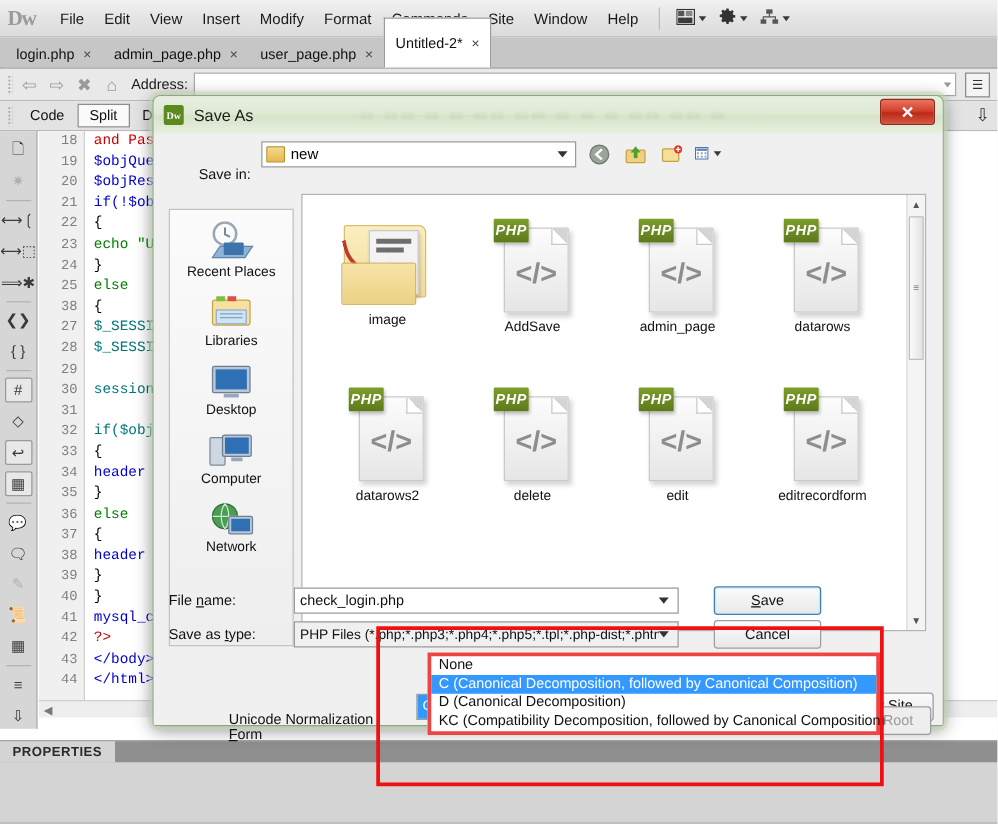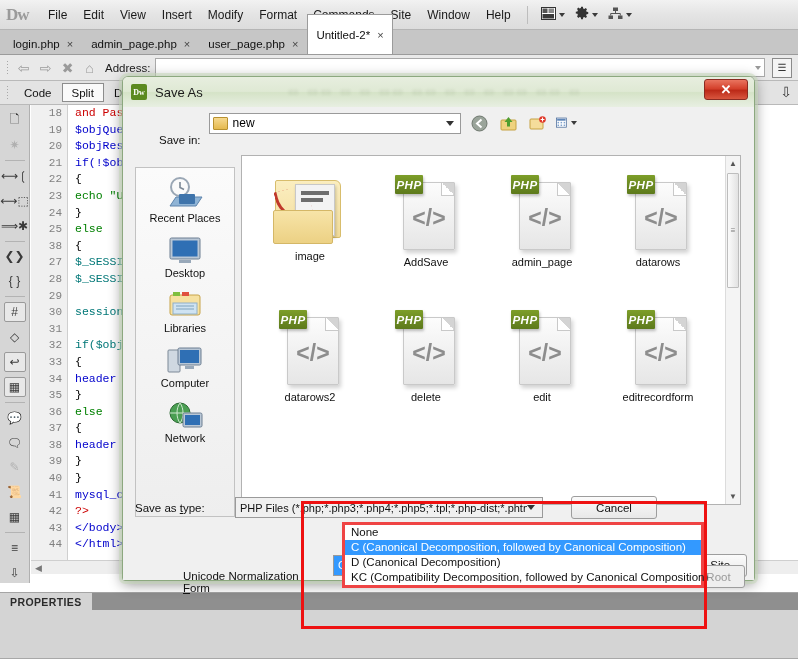--- a/index.html
+++ b/index.html
@@ -545,35 +545,35 @@
           <svg width="38" height="34" viewBox="0 0 38 34">
             <ellipse cx="14" cy="10" rx="9" ry="9" fill="none" stroke="#9aa7b5" stroke-width="2"></ellipse>
             <path d="M14 5v5.5l4 2" stroke="#7b8895" stroke-width="1.6" fill="none"></path>
             <path d="M10 20l-6 9h26l6-9z" fill="#8fb4d6" stroke="#5e84ac"></path>
             <rect x="13" y="17" width="16" height="10" rx="1" fill="#3f74ab"></rect>
           </svg>
           <span class="lbl2">Recent Places</span>
         </div>
         <div class="place">
           <svg width="36" height="30" viewBox="0 0 36 30">
-            <rect x="3" y="2" width="30" height="21" rx="1.5" fill="#b9c7d6" stroke="#6d7f92"></rect>
-            <rect x="5.5" y="4.5" width="25" height="16" fill="#2f6fb4"></rect>
-            <rect x="12" y="24" width="12" height="3" fill="#98a8b9"></rect>
-          </svg>
-          <span class="lbl2">Desktop</span>
-        </div>
-        <div class="place">
-          <svg width="36" height="30" viewBox="0 0 36 30">
             <rect x="3" y="4" width="30" height="20" rx="2" fill="#f6e1a1" stroke="#c7a44b"></rect>
             <rect x="6" y="1" width="7" height="4" fill="#7fbf3f"></rect>
             <rect x="15" y="1" width="7" height="4" fill="#e0503f"></rect>
             <rect x="6" y="12" width="24" height="11" fill="#cfe3f2" stroke="#8fb0c9"></rect>
             <path d="M9 15h18M9 18h18" stroke="#7fa3bd"></path>
           </svg>
           <span class="lbl2">Libraries</span>
+        </div>
+        <div class="place">
+          <svg width="36" height="30" viewBox="0 0 36 30">
+            <rect x="3" y="2" width="30" height="21" rx="1.5" fill="#b9c7d6" stroke="#6d7f92"></rect>
+            <rect x="5.5" y="4.5" width="25" height="16" fill="#2f6fb4"></rect>
+            <rect x="12" y="24" width="12" height="3" fill="#98a8b9"></rect>
+          </svg>
+          <span class="lbl2">Desktop</span>
         </div>
         <div class="place">
           <svg width="36" height="30" viewBox="0 0 36 30">
             <rect x="1" y="4" width="12" height="22" rx="1" fill="#cfd8e1" stroke="#7c8997"></rect>
             <rect x="11" y="2" width="23" height="17" rx="1.5" fill="#b9c7d6" stroke="#6d7f92"></rect>
             <rect x="13" y="4" width="19" height="13" fill="#2f6fb4"></rect>
             <rect x="18" y="20" width="9" height="3" fill="#98a8b9"></rect>
           </svg>
           <span class="lbl2">Computer</span>
         </div>
@@ -686,20 +686,32 @@
         </div>
 
         <div class="fl-scroll">
           <div class="sc-arrow">▲</div>
           <div class="sc-thumb">≡</div>
           <div class="sc-spacer"></div>
           <div class="sc-arrow">▼</div>
         </div>
       </div>
 
+      <div class="drow" style="left:12px; top:362px; width:612px;">
+        <div class="dlabel">
+          File <u>n</u>ame:
+        </div>
+        <div class="dcombo" style="width:308px">
+          <span>check_login.php</span>
+          <span class="combo-caret"></span>
+        </div>
+        <div class="dbtn primary" style="width:86px; margin-left:20px;">
+          <span><u>S</u>ave</span>
+        </div>
+      </div>
 
       <div class="drow" style="left:12px; top:389px; width:612px;">
         <div class="dlabel">
           Save as <u>t</u>ype:
         </div>
         <div class="dcombo gray" style="width:308px">
           <span style="white-space:nowrap;overflow:hidden;font-size:11px">PHP Files (*.php;*.php3;*.php4;*.php5;*.tpl;*.php-dist;*.phtml)</span>
           <span class="combo-caret"></span>
         </div>
         <div class="dbtn" style="width:86px; margin-left:20px;">

